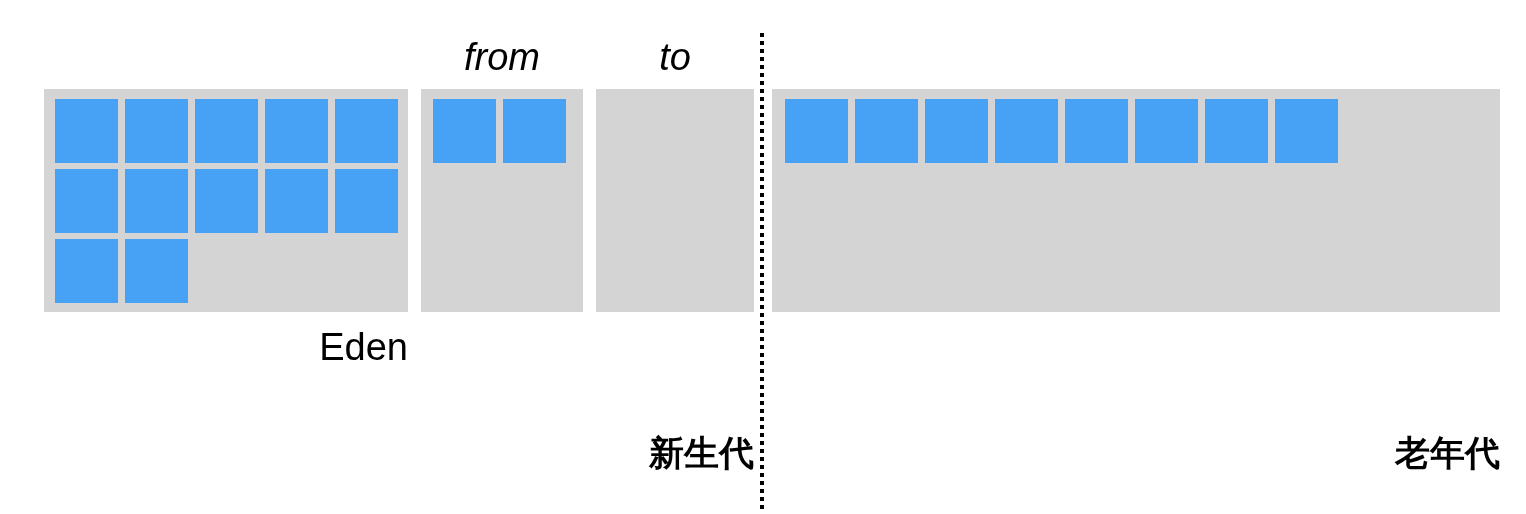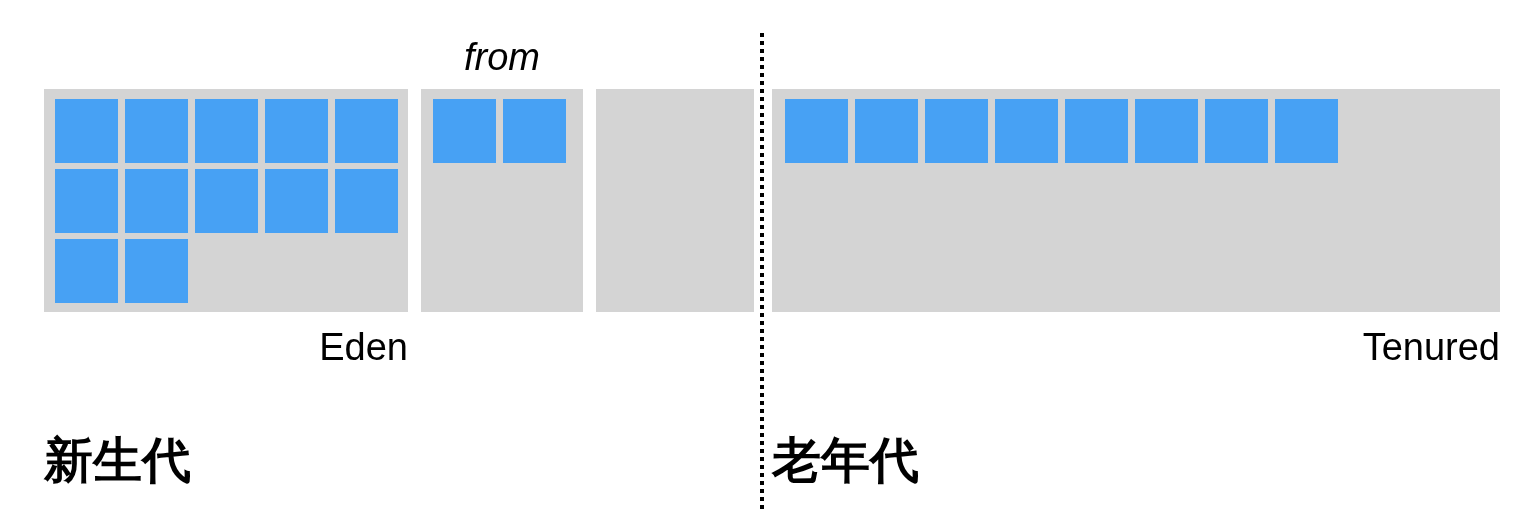--- a/index.html
+++ b/index.html
@@ -74,34 +74,35 @@
     line-height: 1;
     text-align: right;
   }
   .label-eden      { left: 44px;  width: 364px; }
   .label-survivors { left: 421px; width: 333px; }
   .label-tenured   { left: 772px; width: 728px; }
   
   .gen-label {
     position: absolute;
     top: 434px;
-    font-size: 49px;
+    font-size: 35px;
     line-height: 1.1;
     font-weight: bold;
-    text-align: left;
+    text-align: right;
   }
   .gen-young { left: 44px;  width: 710px; }
   .gen-old   { left: 772px; width: 728px; }
 </style>
 </head>
 <body>
 
 <div class="canvas">
 
   <div class="io-label io-from">from</div>
+  <div class="io-label io-to">to</div>
 
   <div class="region region-eden">
       <div class="block"></div>
       <div class="block"></div>
       <div class="block"></div>
       <div class="block"></div>
       <div class="block"></div>
       <div class="block"></div>
       <div class="block"></div>
       <div class="block"></div>
@@ -122,18 +123,17 @@
       <div class="block"></div>
       <div class="block"></div>
       <div class="block"></div>
       <div class="block"></div>
       <div class="block"></div>
     </div>
 
   <div class="divider"></div>
 
   <div class="region-label label-eden">Eden</div>
-  <div class="region-label label-tenured">Tenured</div>
 
   <div class="gen-label gen-young">新生代</div>
   <div class="gen-label gen-old">老年代</div>
 
 </div>
 
 </body></html>

